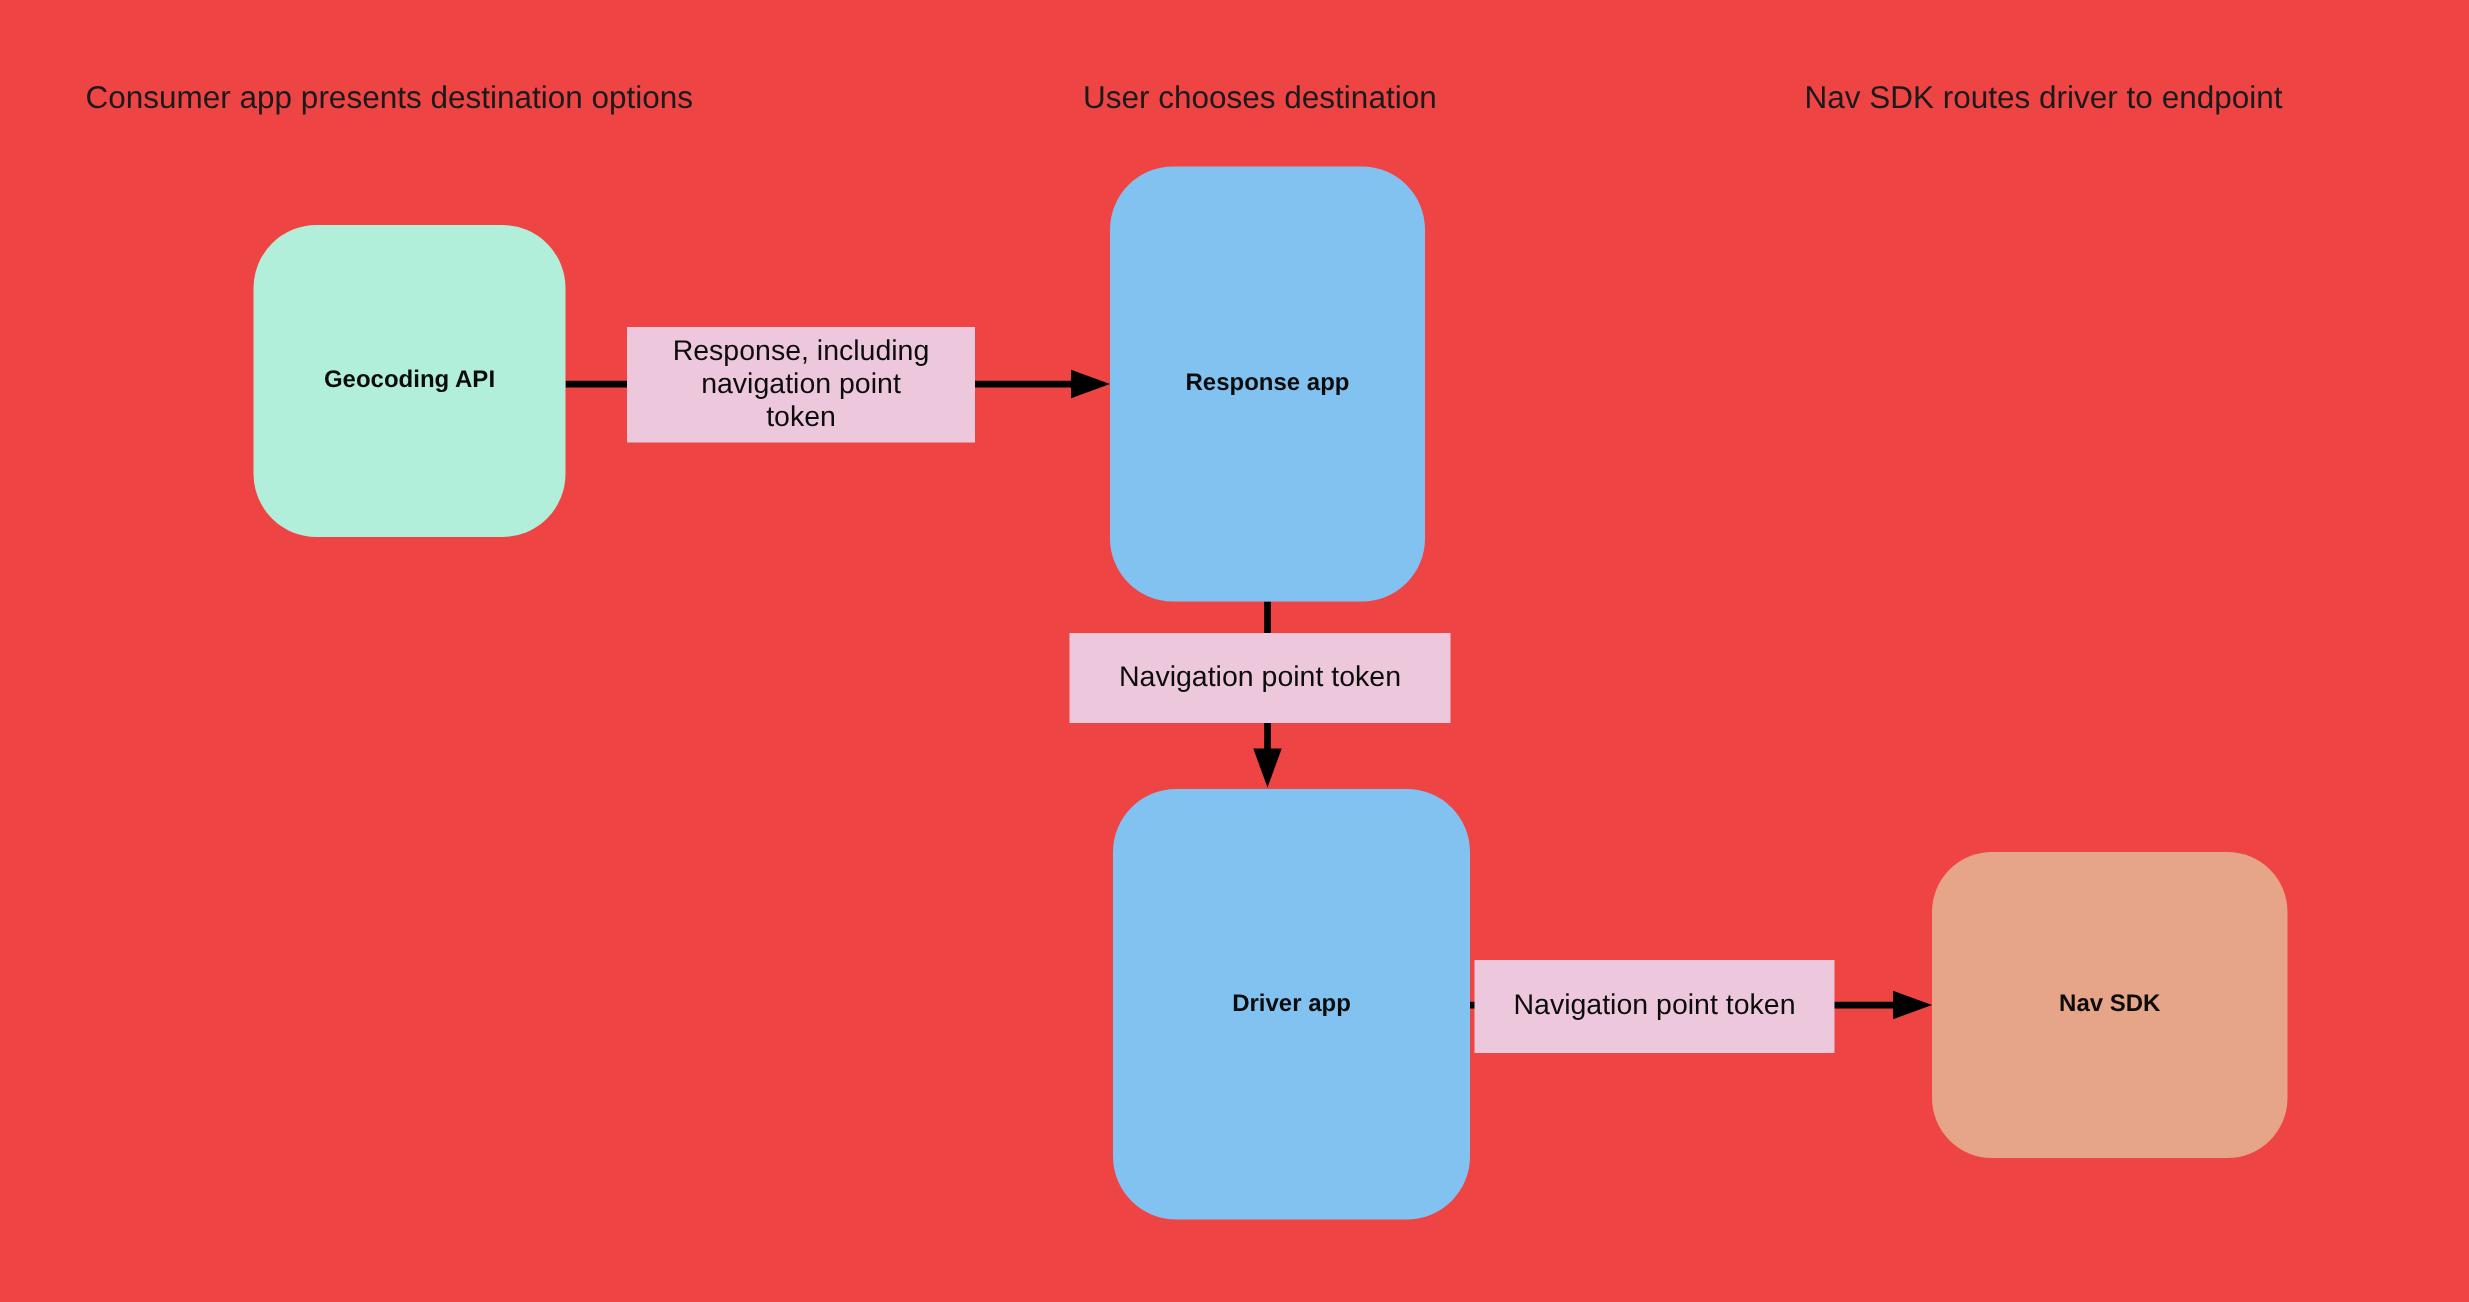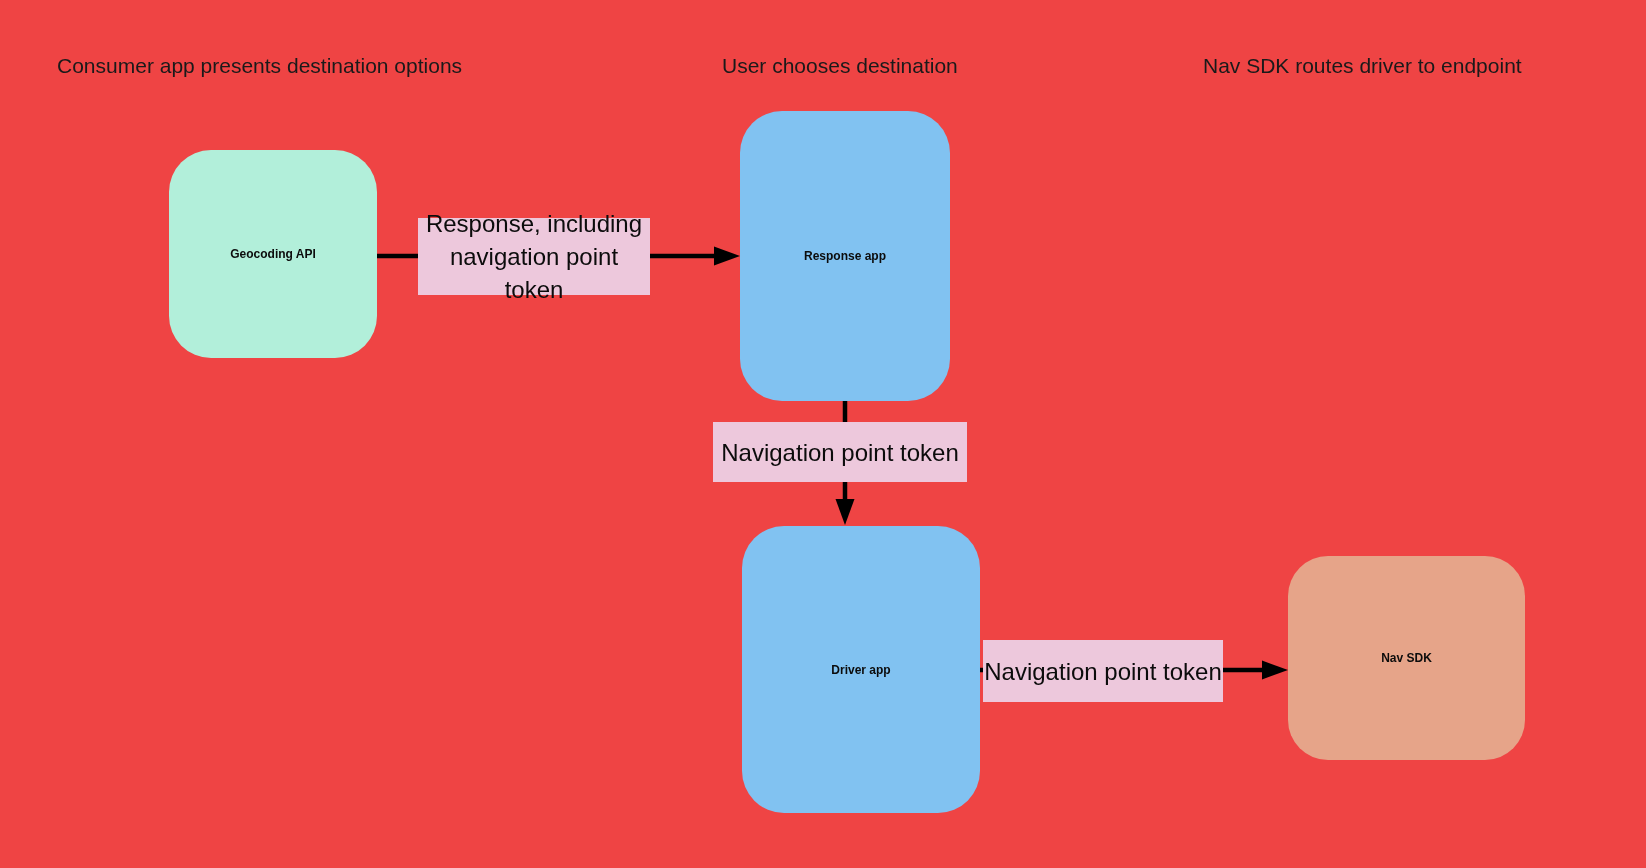--- a/index.html
+++ b/index.html
@@ -39,45 +39,45 @@
   }
   .node {
     position: absolute;
     border-radius: 42px;
     display: flex;
     align-items: center;
     justify-content: center;
     z-index: 2;
   }
   .node-label {
-    font-size: 12px;
+    font-size: 16px;
     font-weight: 700;
     color: #0c0c0c;
     text-align: center;
     white-space: nowrap;
   }
   .edge-label {
     position: absolute;
     display: flex;
     align-items: center;
     justify-content: center;
     text-align: center;
-    font-size: 24px;
+    font-size: 19px;
     font-weight: 400;
     color: #0c0c0c;
-    line-height: 33px;
+    line-height: 22px;
     z-index: 2;
   }
   .edge-label .edge-label-text {
     white-space: pre-line;
   }
   #node-geocoding { left: 169px; top: 150px; width: 208px; height: 208px; }
   #node-consumer  { left: 740px; top: 111px; width: 210px; height: 290px; }
   #node-driver    { left: 742px; top: 526px; width: 238px; height: 287px; }
-  #node-navsdk    { left: 1288px; top: 556px; width: 237px; height: 204px; border-radius: 40px; }
+  #node-navsdk    { left: 1288px; top: 568px; width: 237px; height: 204px; border-radius: 40px; }
 
   #edge-label-response { left: 418px; top: 218px; width: 232px; height: 77px; }
   #edge-label-token-1  { left: 713px; top: 422px; width: 254px; height: 60px; }
   #edge-label-token-2  { left: 983px; top: 640px; width: 240px; height: 62px; }
 
   #lane-header-1 { left: 57px; }
   #lane-header-2 { left: 703px; margin-left: 19px; }
   #lane-header-3 { left: 1171px; margin-left: 32px; }
 </style>
 </head>

